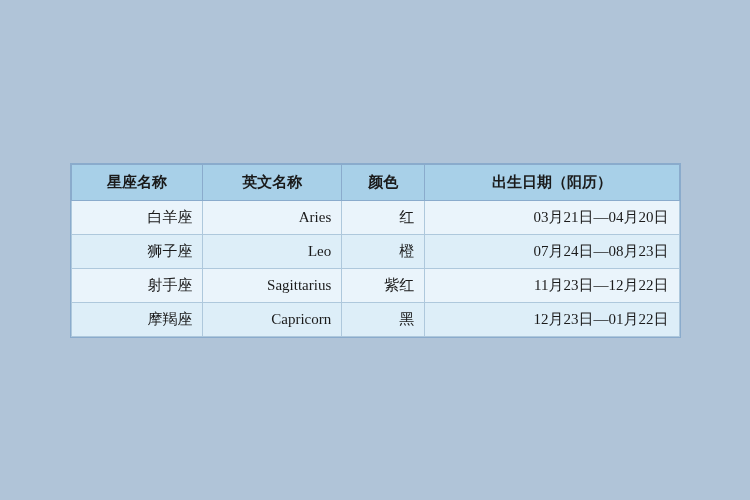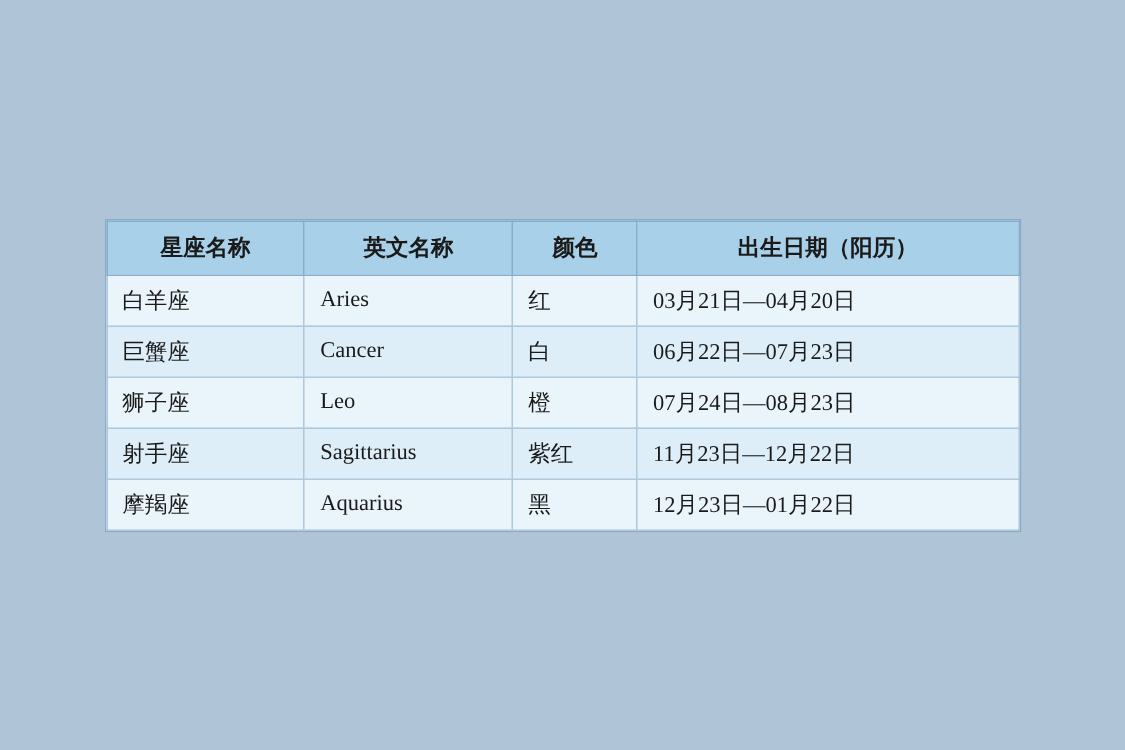--- a/index.html
+++ b/index.html
@@ -35,21 +35,21 @@
       padding: 8px 10px;
       text-align: center;
       font-size: 15px;
       font-weight: bold;
       color: #1a1a1a;
     }
 
     tbody tr td {
       border: 1px solid #aec8dc;
       padding: 7px 10px;
-      text-align: left;
+      text-align: right;
       font-size: 15px;
       color: #1a1a1a;
       background-color: #eaf4fb;
     }
 
     tbody tr:nth-child(even) td {
       background-color: #ddeef8;
     }
   </style>
 </head>
@@ -66,38 +66,32 @@
       </tr>
     </thead>
     <tbody id="table-body">
     <tr>
           <td>白羊座</td>
           <td>Aries</td>
           <td>红</td>
           <td>03月21日—04月20日</td>
         </tr>
         <tr>
-          <td>巨蟹座</td>
-          <td>Cancer</td>
-          <td>白</td>
-          <td>06月22日—07月23日</td>
-        </tr>
-        <tr>
           <td>狮子座</td>
           <td>Leo</td>
           <td>橙</td>
           <td>07月24日—08月23日</td>
         </tr>
         <tr>
           <td>射手座</td>
           <td>Sagittarius</td>
           <td>紫红</td>
           <td>11月23日—12月22日</td>
         </tr>
         <tr>
           <td>摩羯座</td>
-          <td>Aquarius</td>
+          <td>Capricorn</td>
           <td>黑</td>
           <td>12月23日—01月22日</td>
         </tr>
       </tbody>
   </table>
 </div>
 
 </body></html>

